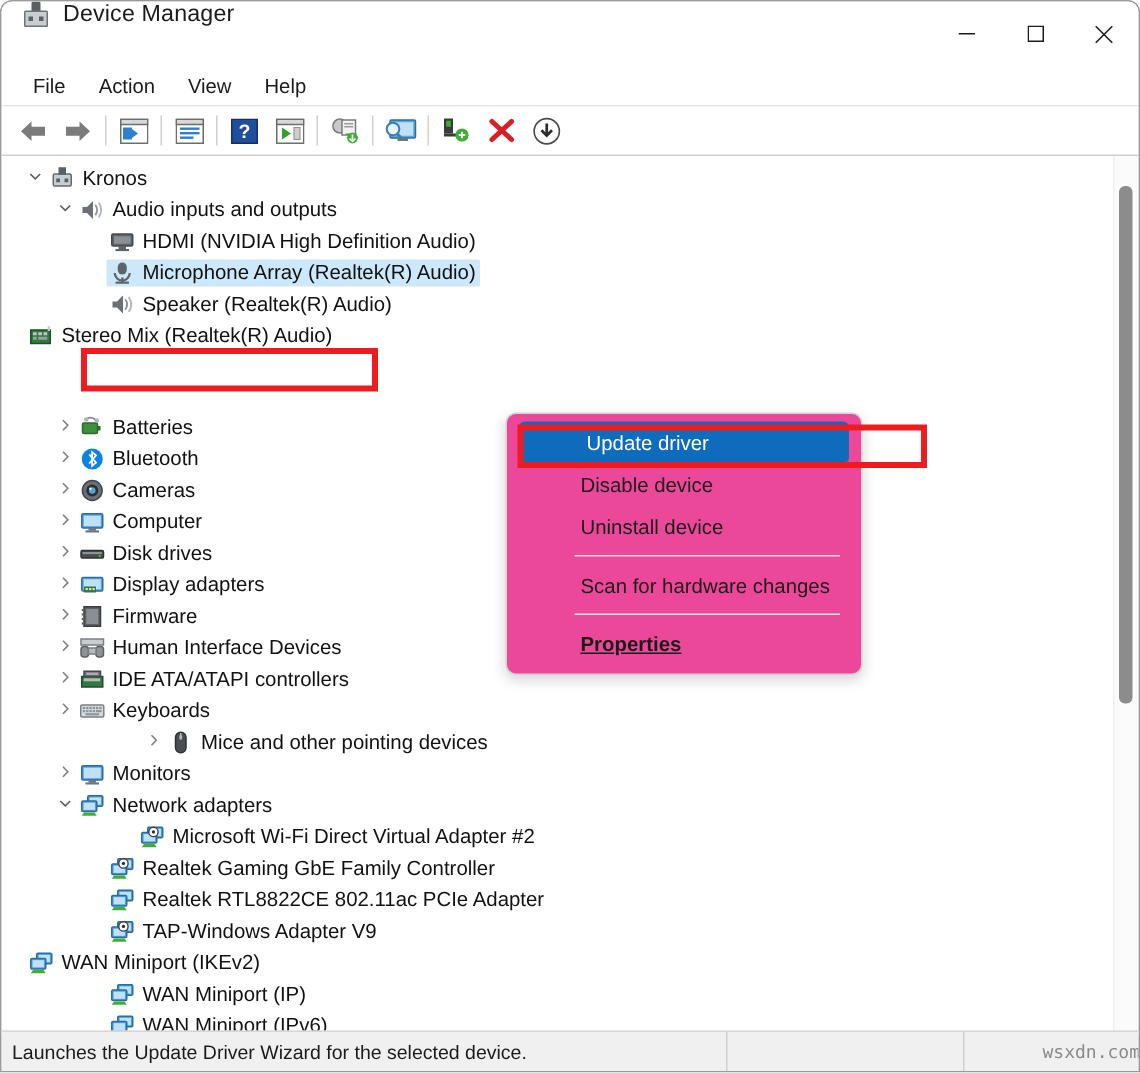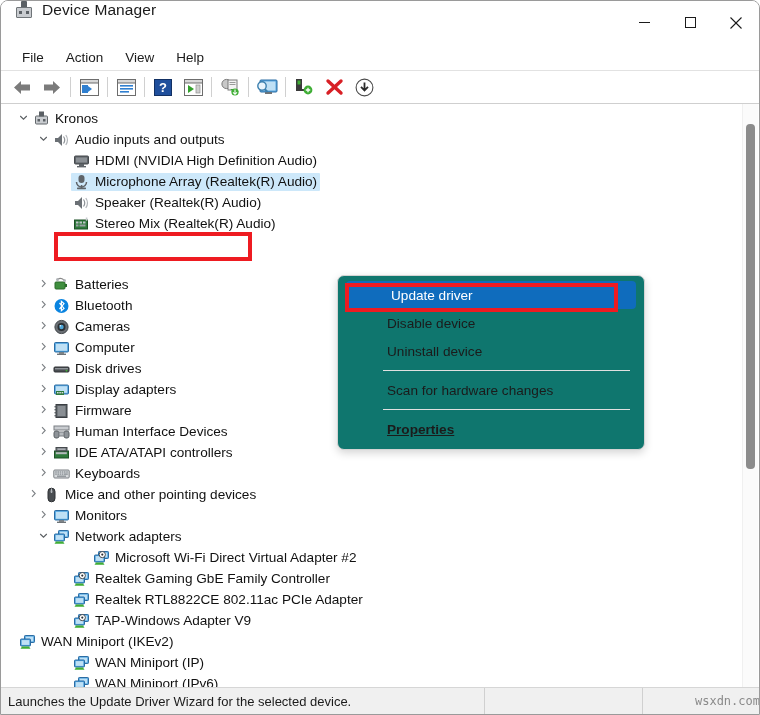--- a/index.html
+++ b/index.html
@@ -165,22 +165,22 @@
     box-sizing: border-box;
     pointer-events: none;
   }
   #redbox-audio { left: 53px; top: 128px; width: 198px; height: 29px; }
   #redbox-update { left: 344px; top: 179px; width: 273px; height: 29px; }
 
   
   .ctxmenu {
     position: absolute;
     left: 336px; top: 171px;
-    width: 308px;
-    background: #0f766e;
+    width: 238px;
+    background: #ec4899;
     border: 1px solid #d4d4d4;
     border-radius: 7px;
     box-shadow: 0 3px 9px rgba(0,0,0,0.17);
     padding: 5px 0 6px 0;
     box-sizing: border-box;
   }
   .ctx-item {
     height: 28px;
     display: flex;
     align-items: center;
@@ -442,21 +442,21 @@
           <span class="chev"></span>
           <span class="nlabel-wrap">
             <span class="nicon"><svg width="17" height="16" viewBox="0 0 17 16">
                 <path d="M2 6 h3 l4 -4 v12 l-4 -4 h-3 z" fill="#6b7075"></path>
                 <path d="M10.5 4.5 q2.5 3.5 0 7" stroke="#8d9297" stroke-width="1.2" fill="none"></path>
                 <path d="M12.8 3 q3.4 5 0 10" stroke="#b2b6ba" stroke-width="1.2" fill="none"></path>
               </svg></span>
             <span class="nlabel">Speaker (Realtek(R) Audio)</span>
           </span>
         </div>
-        <div class="node" style="padding-left: 54px;">
+        <div class="node" style="">
           <span class="chev"></span>
           <span class="nlabel-wrap">
             <span class="nicon"><svg width="17" height="16" viewBox="0 0 17 16">
                 <rect x="1.5" y="4" width="13" height="9" fill="#2f7a3c" stroke="#1d5026"></rect>
                 <rect x="3" y="5.5" width="2.5" height="2" fill="#bfc4c8"></rect>
                 <rect x="6.5" y="5.5" width="2.5" height="2" fill="#bfc4c8"></rect>
                 <rect x="10" y="5.5" width="2.5" height="2" fill="#bfc4c8"></rect>
                 <rect x="3" y="8.5" width="2.5" height="2" fill="#9aa0a4"></rect>
                 <rect x="6.5" y="8.5" width="6" height="2" fill="#9aa0a4"></rect>
                 <rect x="12.8" y="1.5" width="1.6" height="3.2" fill="#c9ccd0"></rect>
@@ -608,21 +608,21 @@
                 <rect x="2.2" y="7.4" width="1.6" height="1.4" fill="#8e9398"></rect>
                 <rect x="4.4" y="7.4" width="1.6" height="1.4" fill="#8e9398"></rect>
                 <rect x="6.6" y="7.4" width="1.6" height="1.4" fill="#8e9398"></rect>
                 <rect x="8.8" y="7.4" width="1.6" height="1.4" fill="#8e9398"></rect>
                 <rect x="11" y="7.4" width="3.8" height="1.4" fill="#8e9398"></rect>
                 <rect x="4" y="9.5" width="9" height="1.4" fill="#8e9398"></rect>
               </svg></span>
             <span class="nlabel">Keyboards</span>
           </span>
         </div>
-        <div class="node" style="padding-left: 24px;">
+        <div class="node" style="padding-left: 54px; margin-left: 39px;">
           <span class="chev"><svg width="9" height="9" viewBox="0 0 9 9">
               <path d="M3 1.2 L6.2 4.5 L3 7.8" stroke="#7d8185" stroke-width="1.1" fill="none"></path>
             </svg></span>
           <span class="nlabel-wrap">
             <span class="nicon"><svg width="17" height="16" viewBox="0 0 17 16">
                 <rect x="5" y="1.2" width="7" height="13.6" rx="3.4" fill="#4a4e52" stroke="#2e3134"></rect>
                 <line x1="8.5" y1="1.6" x2="8.5" y2="6" stroke="#b6babe" stroke-width="1"></line>
                 <rect x="7.6" y="3" width="1.8" height="3" rx="0.9" fill="#b6babe"></rect>
               </svg></span>
             <span class="nlabel">Mice and other pointing devices</span>

